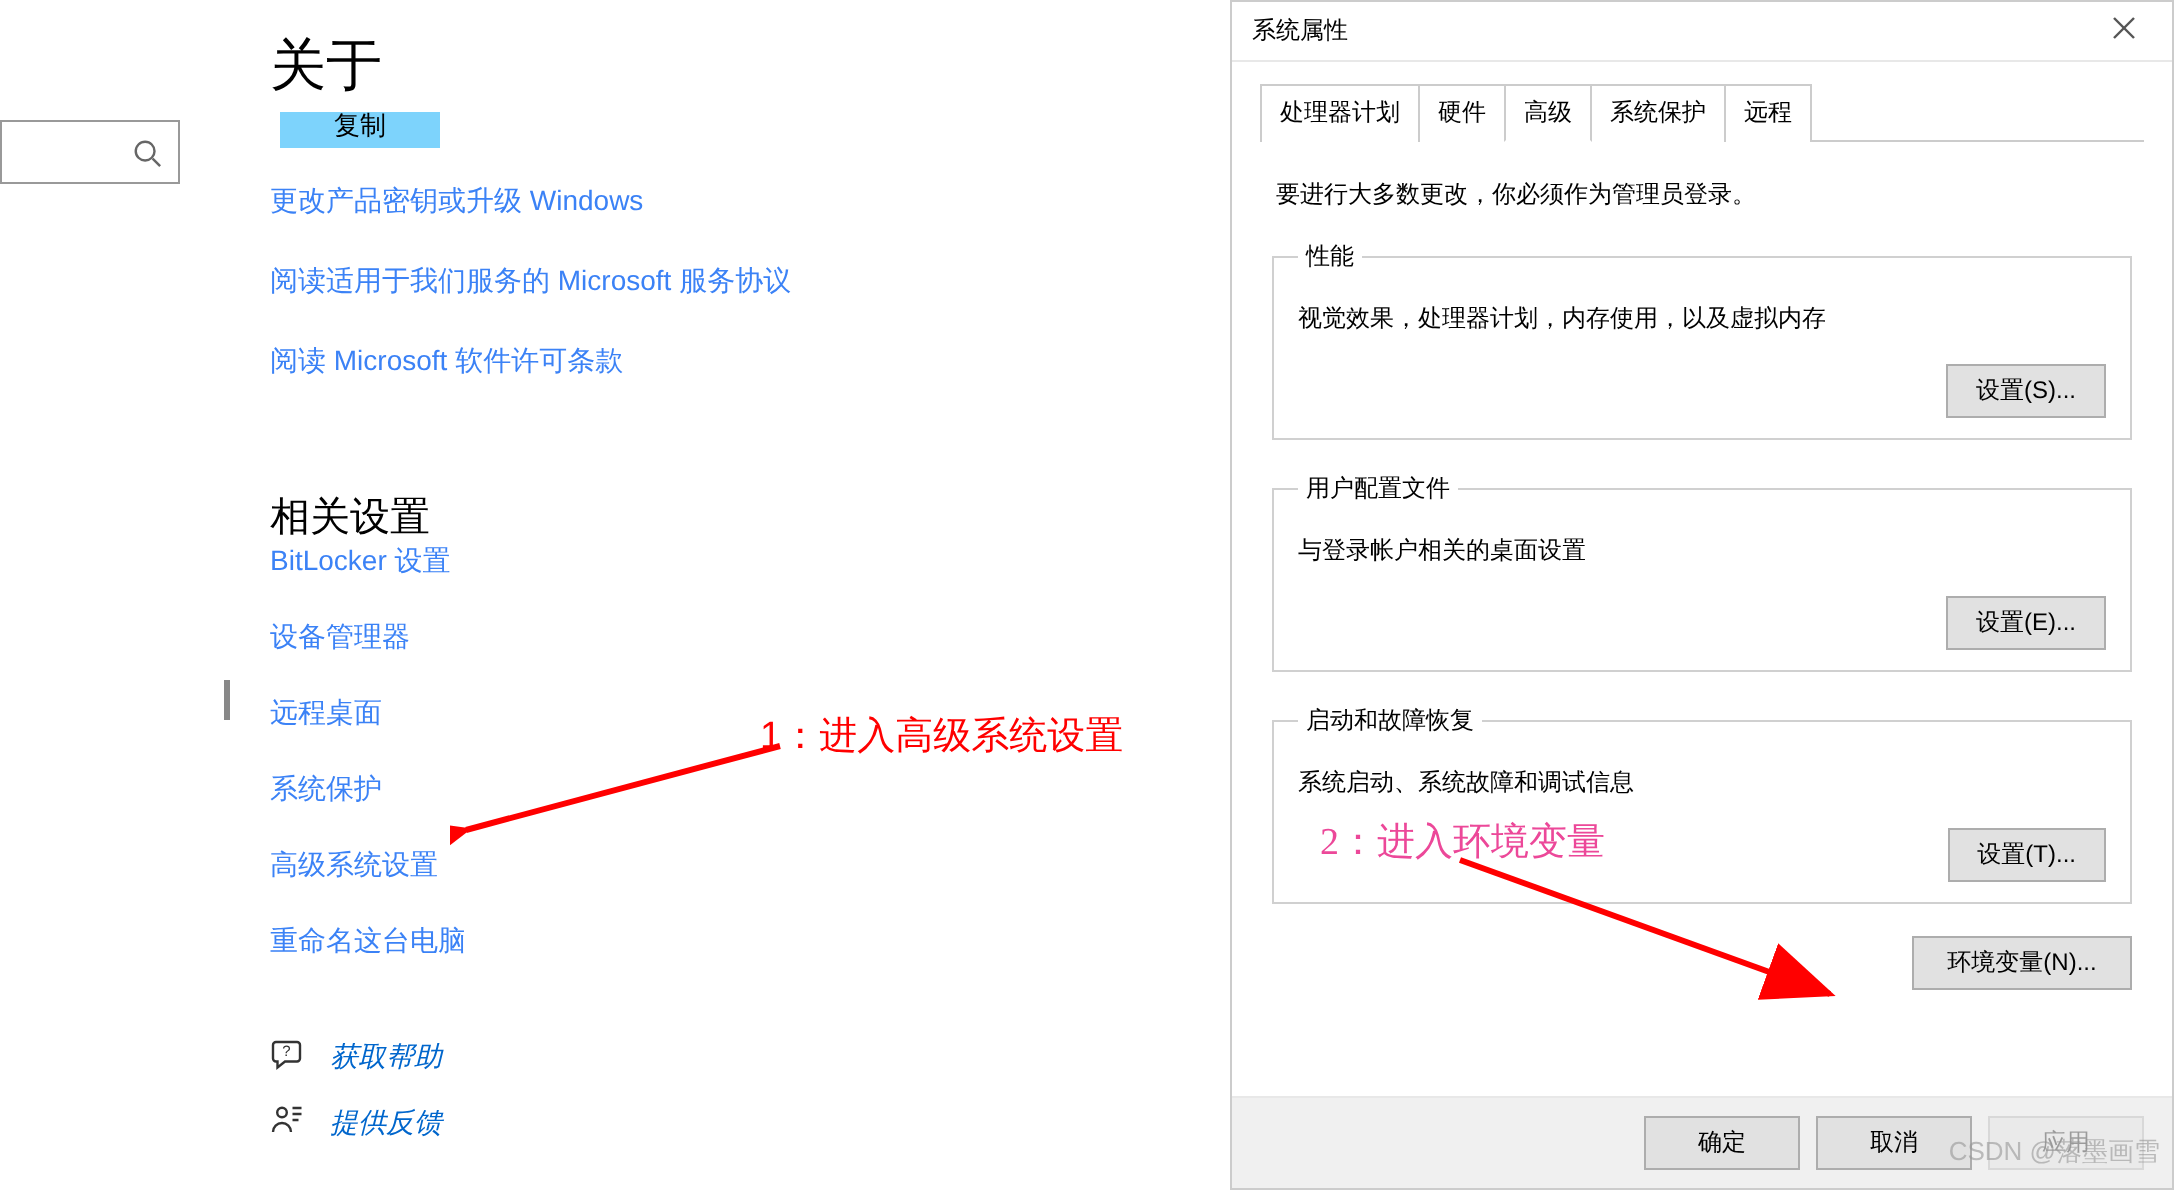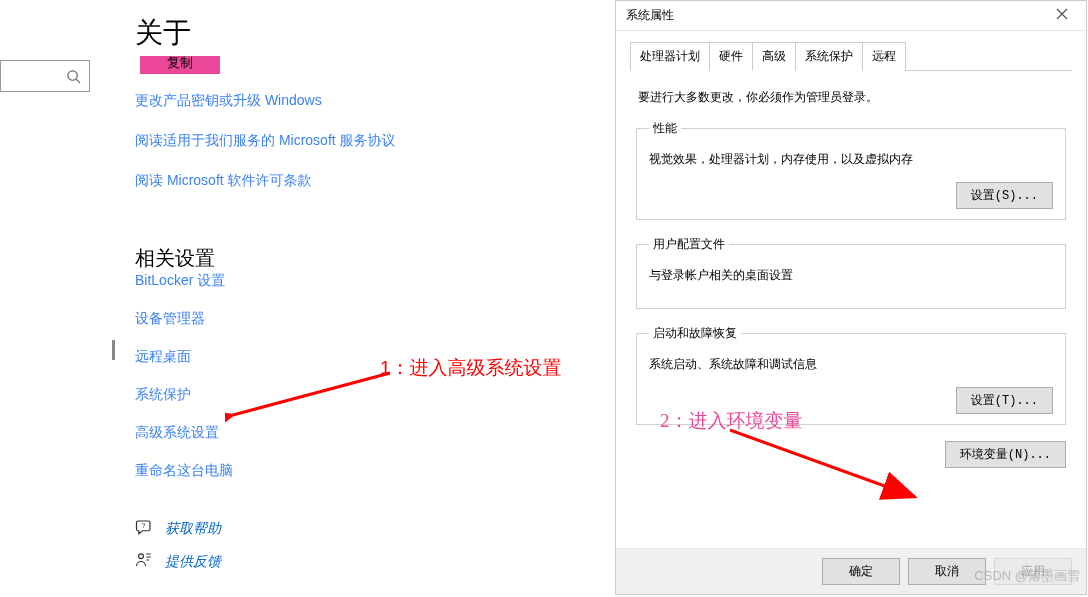--- a/index.html
+++ b/index.html
@@ -37,21 +37,21 @@
 .about-title {
   position: absolute;
   left: 135px; top: 14px;
   font-size: 28px;
   font-weight: 400;
 }
 .copy-btn {
   position: absolute;
   left: 140px; top: 56px;
   width: 80px; height: 18px;
-  background: #ec4899;
+  background: #7dd3fc;
   text-align: center;
   font-size: 13px;
   line-height: 14px;
   overflow: hidden;
 }
 
 .link-list { position: absolute; left: 135px; top: 92px; }
 .link { color: #3b82f6; font-size: 14px; margin-bottom: 22px; cursor: pointer; display: block; }
 
 .section-heading {
@@ -92,21 +92,20 @@
 }
 
 
 .dialog {
   position: absolute;
   left: 615px; top: 0;
   width: 472px;
   height: 595px;
   background: #fff;
   border: 1px solid #ccc;
-  font-family: Liberation Mono, monospace;
 }
 .dialog-titlebar {
   height: 30px;
   display: flex;
   align-items: center;
   padding: 0 4px 0 10px;
   font-size: 12px;
   border-bottom: 1px solid #e8e8e8;
 }
 .dialog-titlebar .title { flex: 1; }
@@ -295,20 +294,23 @@
       <legend>性能</legend>
       <div class="group-desc">视觉效果，处理器计划，内存使用，以及虚拟内存</div>
       <div class="group-btn-row">
         <button class="win-btn">设置(S)...</button>
       </div>
     </fieldset>
 
     <fieldset class="group">
       <legend>用户配置文件</legend>
       <div class="group-desc">与登录帐户相关的桌面设置</div>
+      <div class="group-btn-row">
+        <button class="win-btn">设置(E)...</button>
+      </div>
     </fieldset>
 
     <fieldset class="group">
       <legend>启动和故障恢复</legend>
       <div class="group-desc">系统启动、系统故障和调试信息</div>
       <div class="group-btn-row">
         <button class="win-btn">设置(T)...</button>
       </div>
     </fieldset>
   </div>

